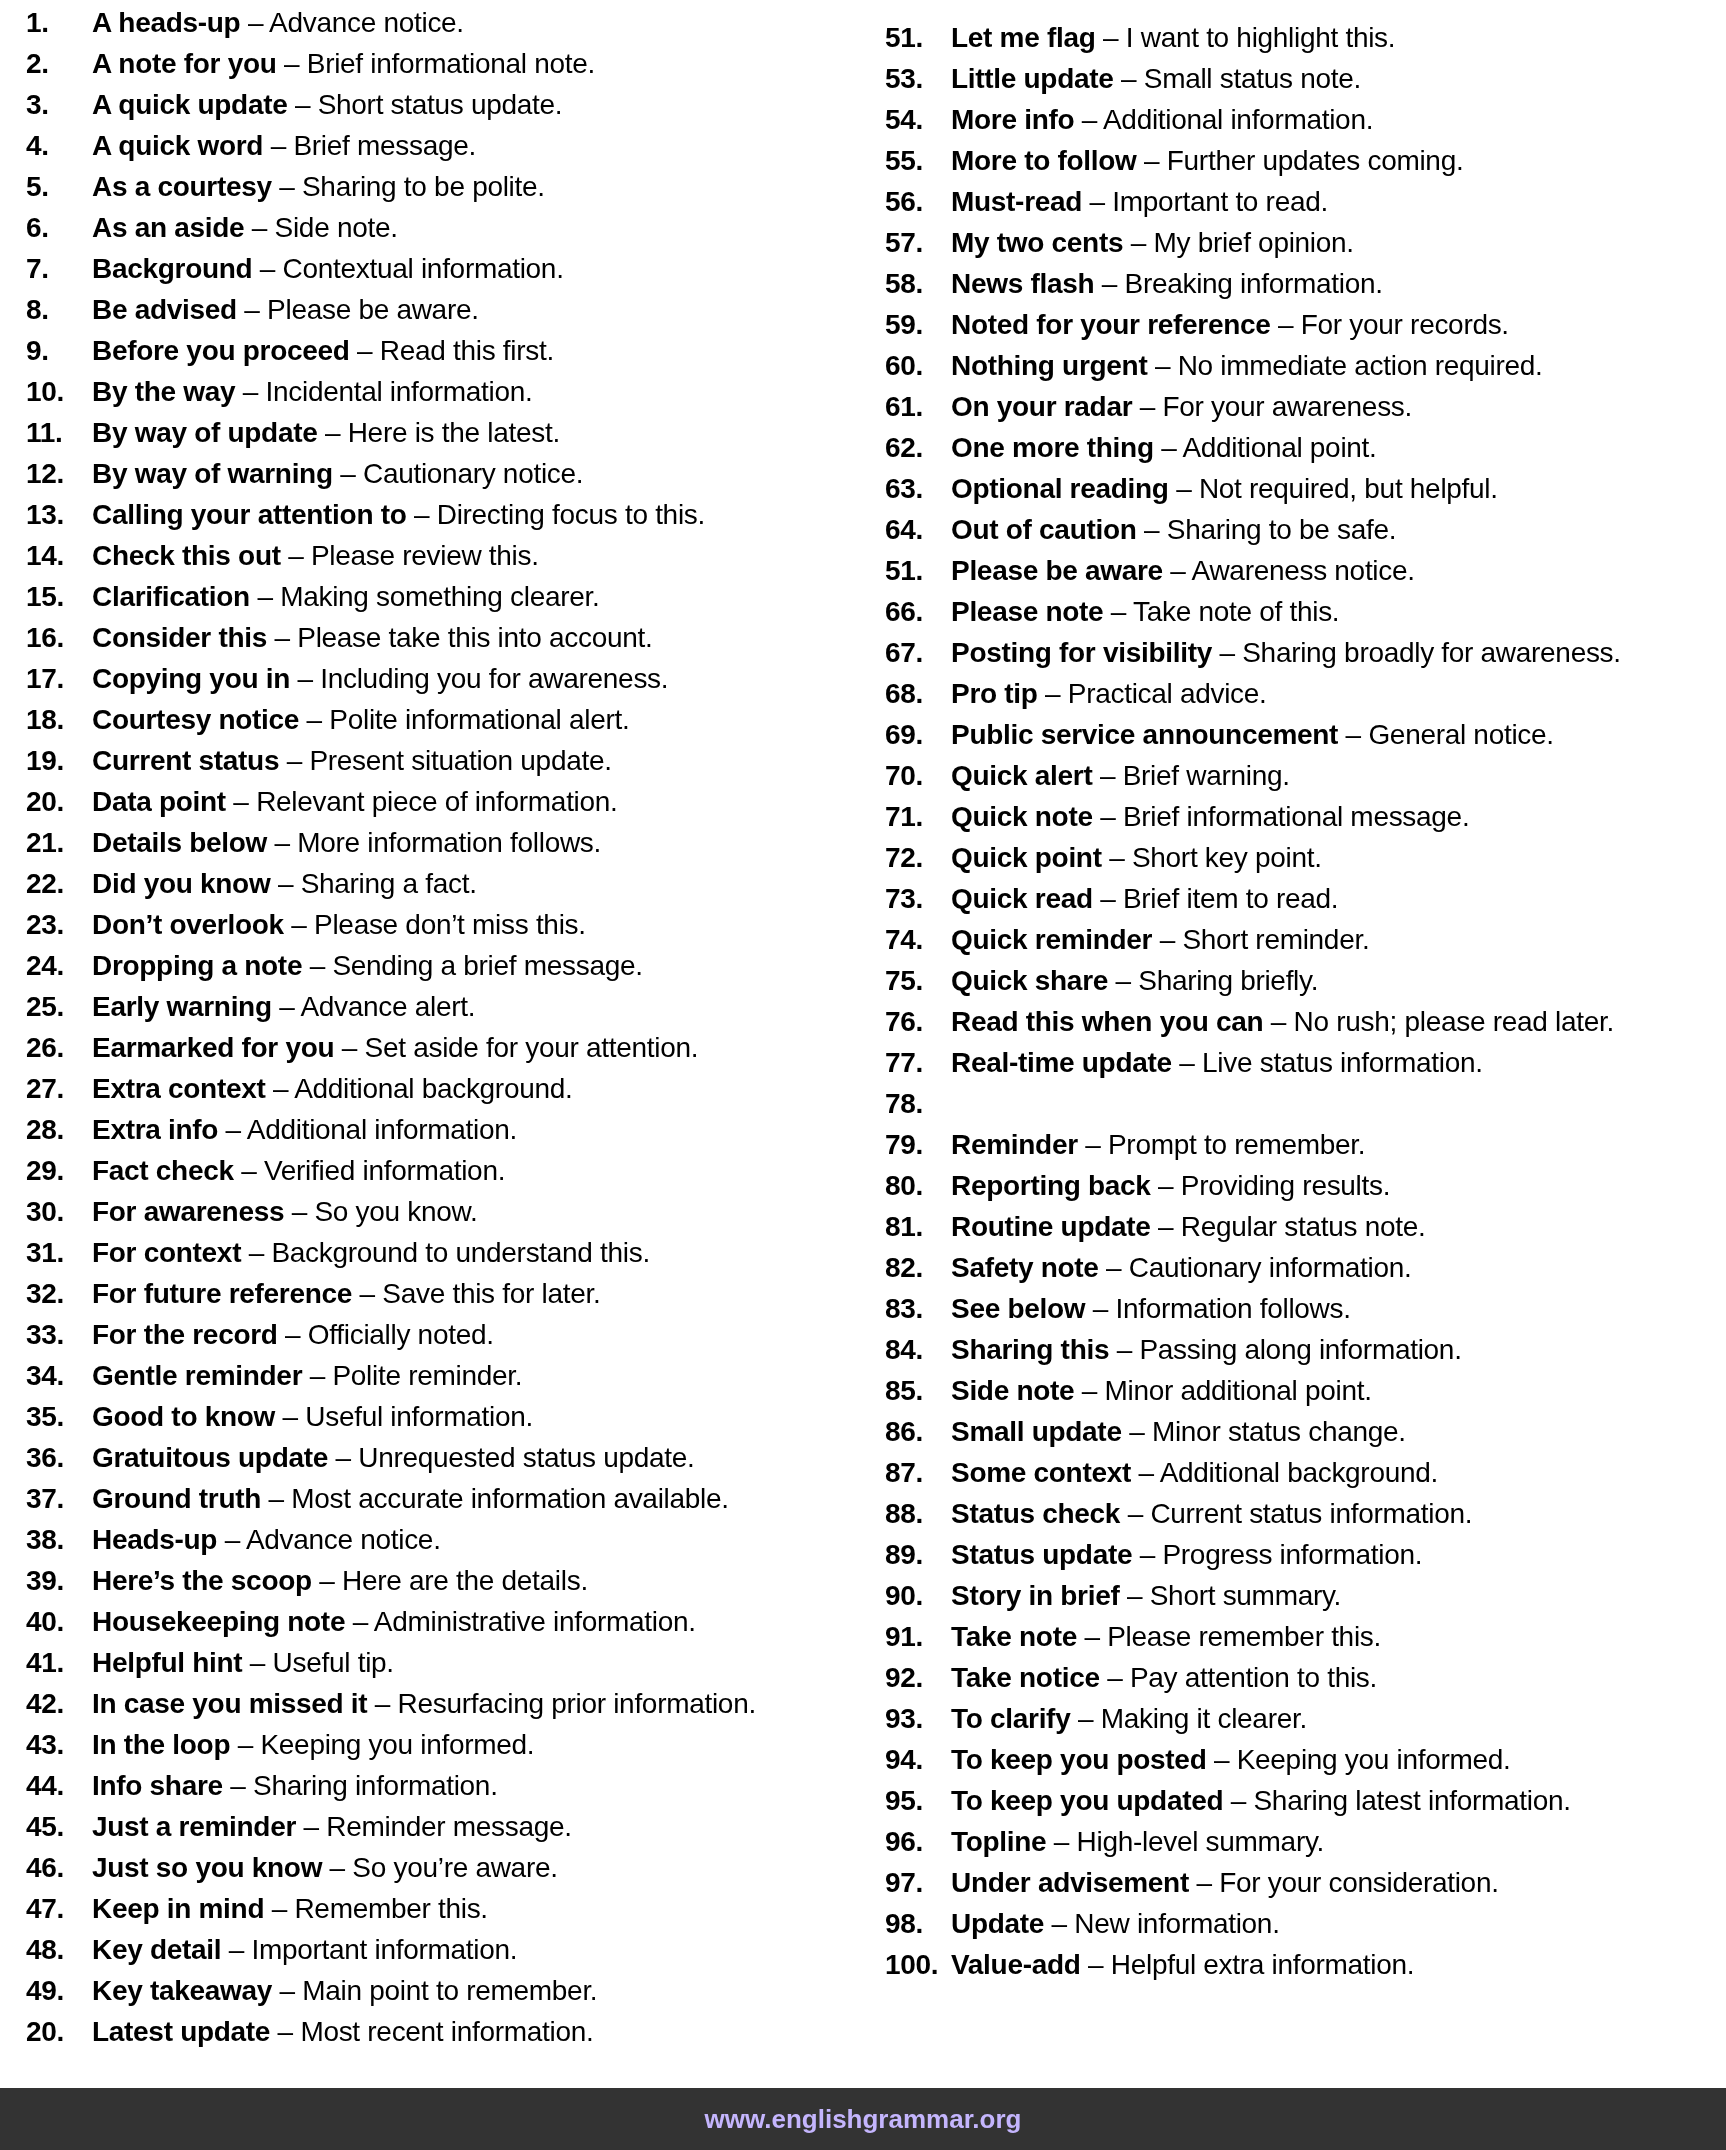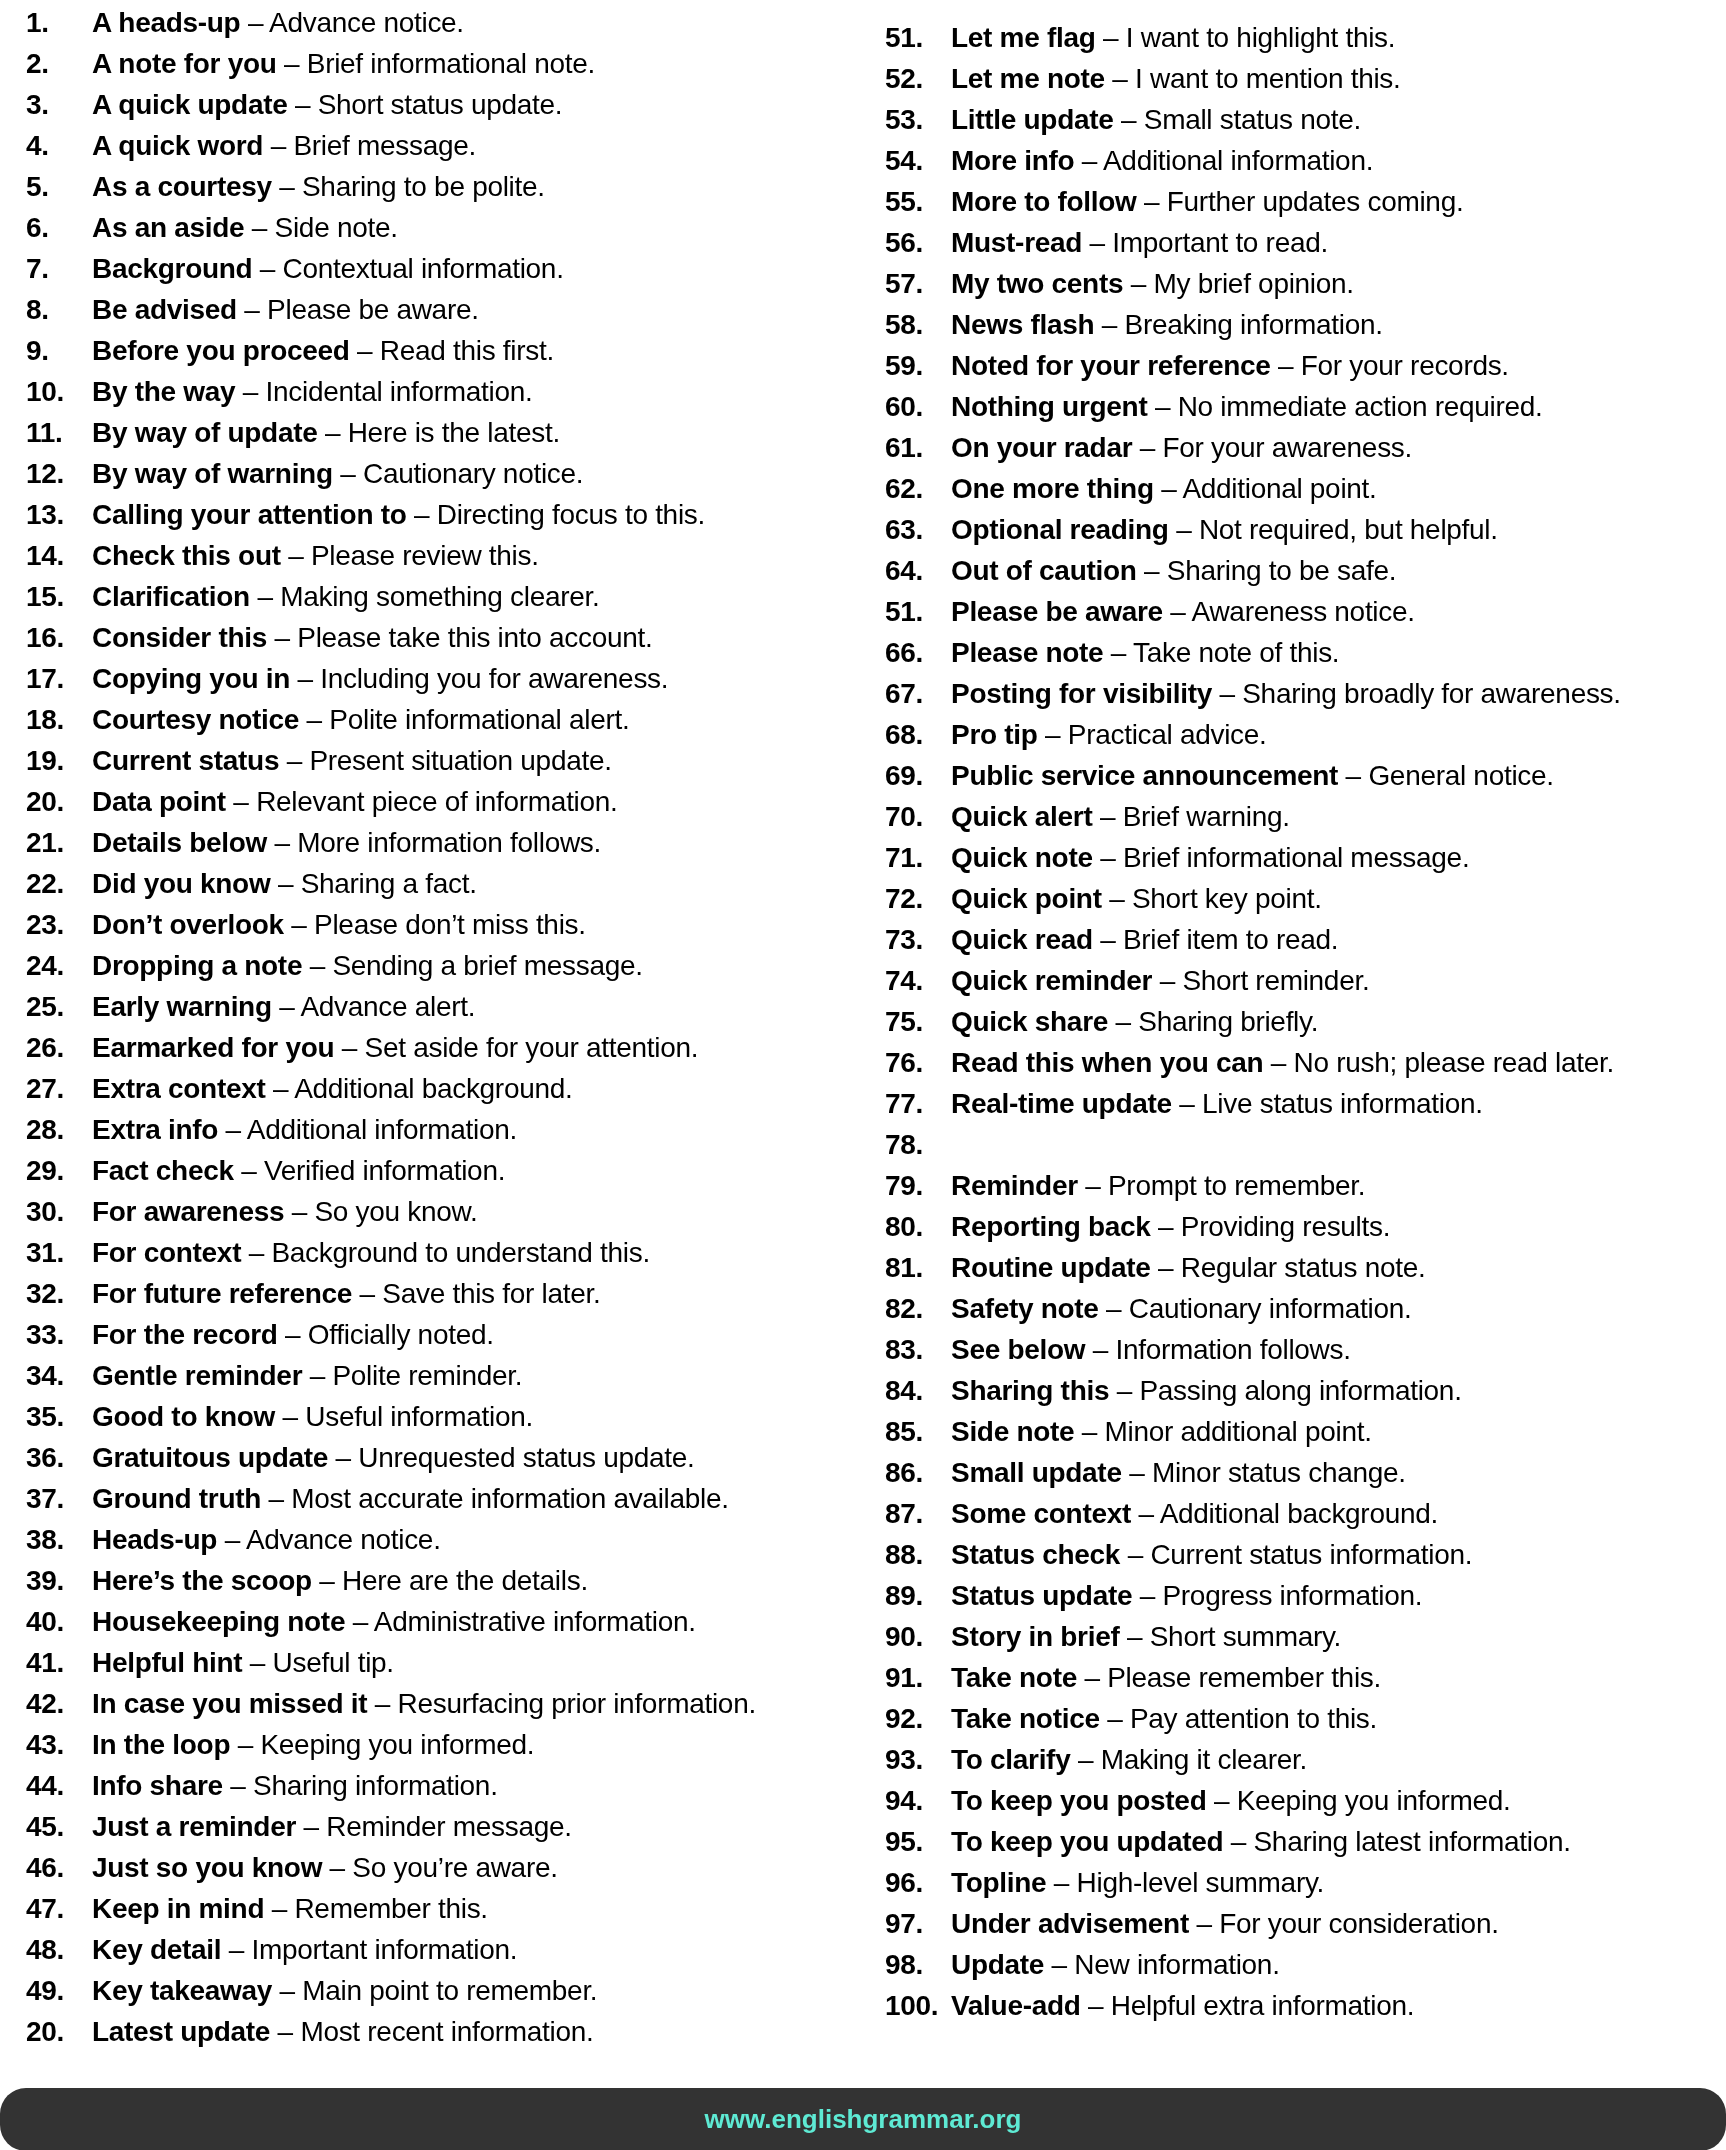--- a/index.html
+++ b/index.html
@@ -248,24 +248,20 @@
           </li>
         </ul>
     </div>
     <div class="col col-right">
       <ul class="phrase-list">
           <li>
             <span class="num">51.</span>
             <span class="txt"><b>Let me flag</b> – <span>I want to highlight this.</span></span>
           </li>
           <li>
-            <span class="num">52.</span>
-            <span class="txt"><b>Let me note</b> – <span>I want to mention this.</span></span>
-          </li>
-          <li>
             <span class="num">53.</span>
             <span class="txt"><b>Little update</b> – <span>Small status note.</span></span>
           </li>
           <li>
             <span class="num">54.</span>
             <span class="txt"><b>More info</b> – <span>Additional information.</span></span>
           </li>
           <li>
             <span class="num">55.</span>
             <span class="txt"><b>More to follow</b> – <span>Further updates coming.</span></span>
@@ -441,17 +437,17 @@
             <span class="num">98.</span>
             <span class="txt"><b>Update</b> – <span>New information.</span></span>
           </li>
           <li>
             <span class="num">100.</span>
             <span class="txt"><b>Value-add</b> – <span>Helpful extra information.</span></span>
           </li>
         </ul>
     </div>
   </div>
-  <div class="footer" style="background: rgb(51, 51, 51); color: #5eead4; border-radius: 26px;">
+  <div class="footer" style="background: rgb(51, 51, 51); color: #c4b5fd;">
     <span>www.englishgrammar.org</span>
   </div>
 </div>
 
 
 </body></html>

